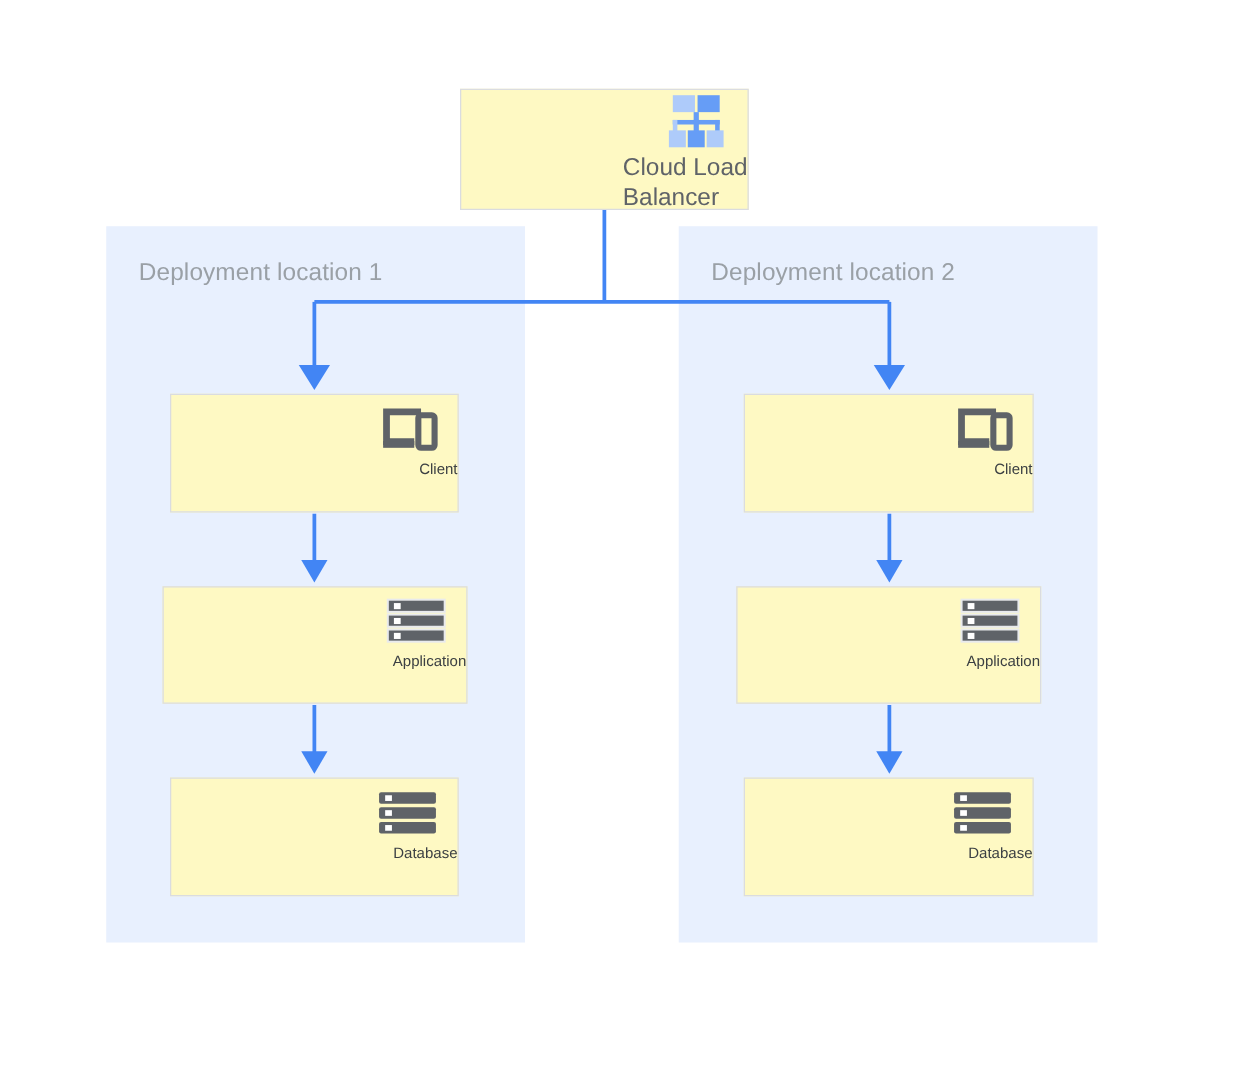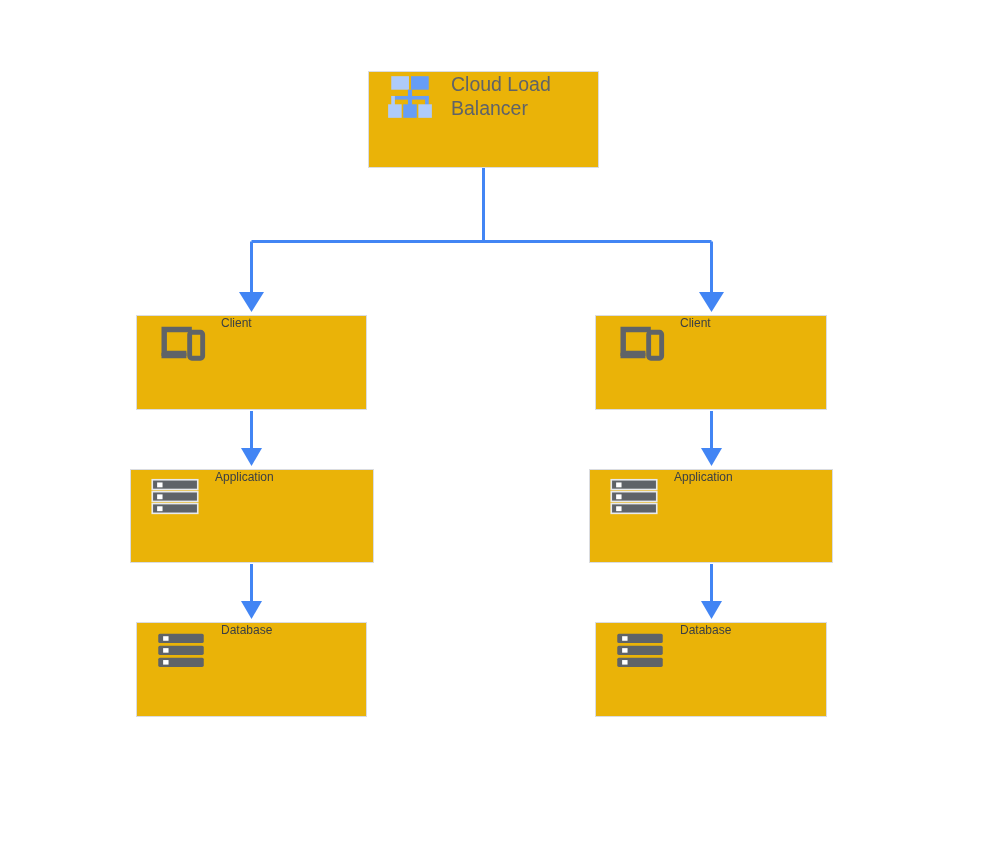--- a/index.html
+++ b/index.html
@@ -32,26 +32,27 @@
     left: 26px;
     font-size: 19.5px;
     color: #9aa0a6;
     white-space: nowrap;
     letter-spacing: .1px;
   }
 
   
   .node {
     position: absolute;
-    background: #eab308;
+    background: #fef9c3;
     border: 1px solid #dadce0;
     box-sizing: border-box;
     display: flex;
-    align-items: flex-start;
+    align-items: flex-end;
     padding-left: 18px;
+    flex-direction: column;
   }
   .node-label {
     font-size: 12px;
     color: #3c4043;
     line-height: 1.25;
     white-space: pre-line;
   }
   .node-icon {
     flex: 0 0 auto;
     width: 52px;
@@ -84,20 +85,26 @@
     width: 996px;
     height: 856px;
     pointer-events: none;
   }
 </style>
 </head>
 <body>
 
 <div id="diagram">
 
+  <div class="zone" id="zone-1">
+    <div class="zone-label">Deployment location 1</div>
+  </div>
+  <div class="zone" id="zone-2">
+    <div class="zone-label">Deployment location 2</div>
+  </div>
 
   <svg id="wires" viewBox="0 0 996 856" width="996" height="856" xmlns="http://www.w3.org/2000/svg">
     <g stroke="#4285f4" fill="none">
 
       <path d="M483.5 168 L483.5 241.5" stroke-width="3"></path>
 
       <path d="M251.5 241.5 L711.5 241.5" stroke-width="3"></path>
 
       <path d="M251.5 241.5 L251.5 294" stroke-width="3"></path>
 

